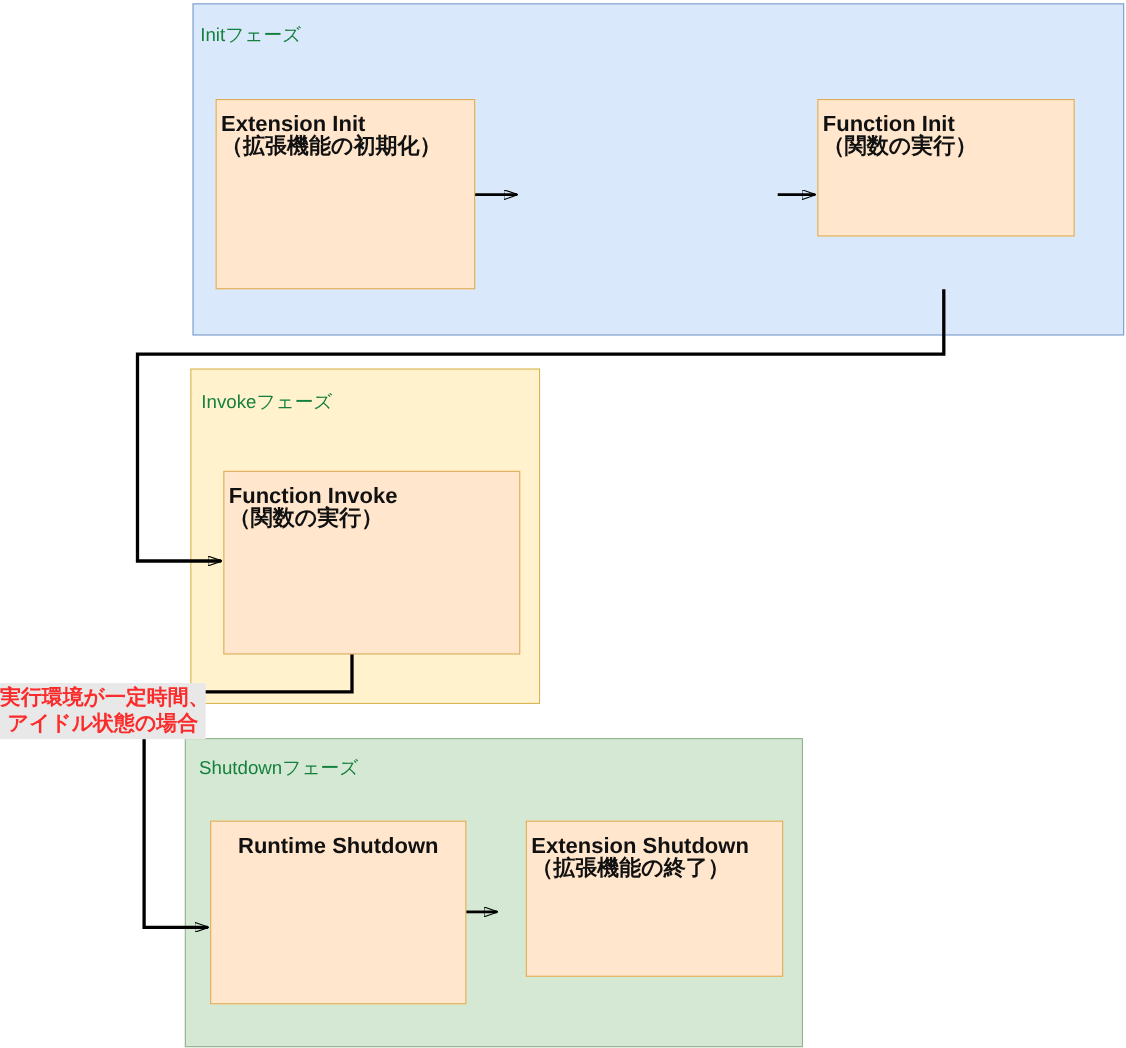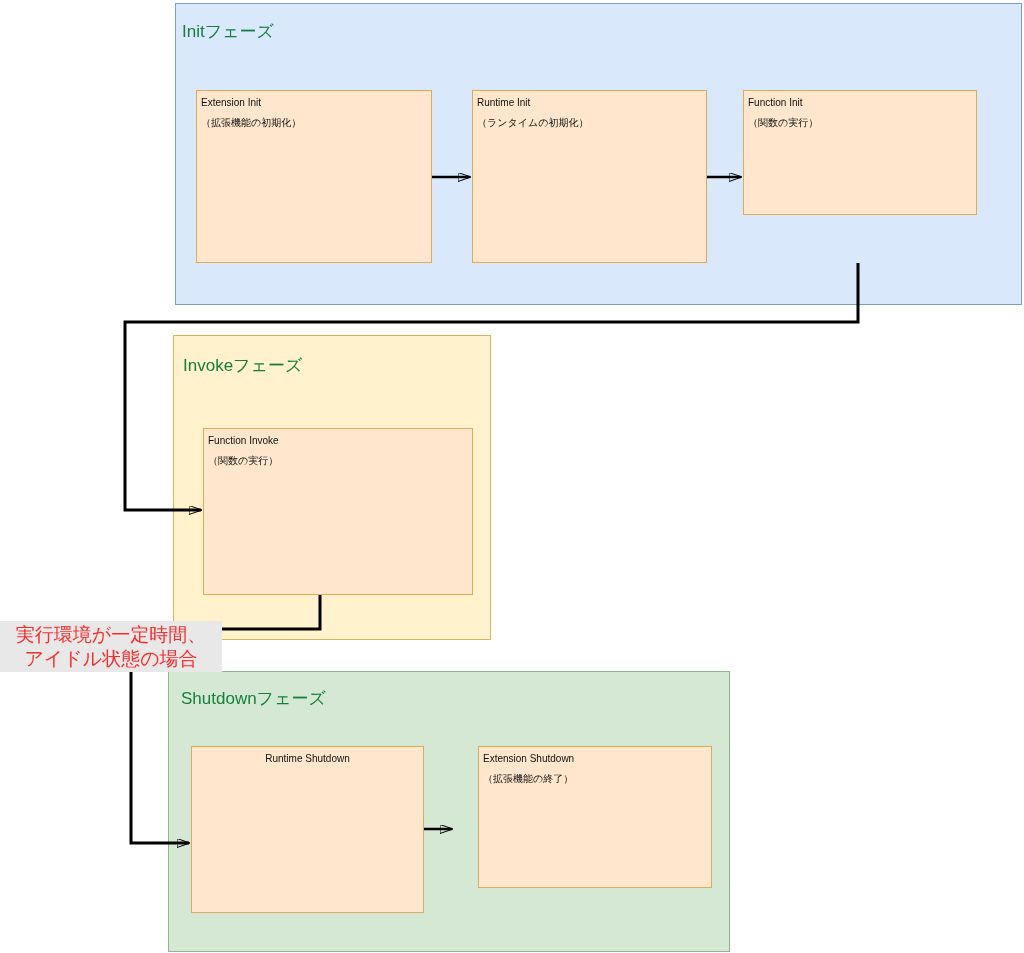--- a/index.html
+++ b/index.html
@@ -49,24 +49,25 @@
   }
   .phase.init .phase-label { left: 6px; top: 17px; }
   .phase.invoke .phase-label { left: 9px; top: 19px; }
   .phase.shutdown .phase-label { left: 12px; top: 16px; }
 
   .task-box {
     position: absolute;
     box-sizing: border-box;
     background: var(--task-fill, #ffe6cc);
     border: 1px solid var(--task-border, #ddad55);
-    padding: 2px 4px;
-    font-size: 10px;
+    padding: 12px 4px;
+    font-size: 20px;
     line-height: 20px;
     color: #111111;
+    font-weight: bold;
   }
   .task-title { white-space: nowrap; }
   .task-subtitle { white-space: nowrap; }
 
   
   .box-extension-init  { left: 196px; top: 90px; width: 236px; height: 173px; }
   .box-runtime-init    { left: 472px; top: 90px; width: 235px; height: 173px; }
   .box-function-init   { left: 743px; top: 90px; width: 234px; height: 125px; }
   
   .box-function-invoke { left: 203px; top: 428px; width: 270px; height: 167px; }
@@ -84,25 +85,25 @@
   }
   svg.connector-layer path,
   svg.connector-layer line {
     stroke: var(--connector, #000000);
     fill: none;
   }
 
   .annotation {
     position: absolute;
     left: 0; top: 621px;
-    width: 222px; height: 51px;
+    width: 187px; height: 51px;
     background: var(--annotation-bg, #e8e8e8);
     color: var(--annotation-text, #fb2b2b);
     font-size: 19px;
-    font-weight: normal;
+    font-weight: bold;
     line-height: 24px;
     text-align: center;
     z-index: 10;
     display: flex;
     flex-direction: column;
     justify-content: center;
   }
   .annotation div { white-space: nowrap; }
 </style>
 </head>
@@ -120,24 +121,20 @@
 
   <div class="phase shutdown">
     <span class="phase-label">Shutdownフェーズ</span>
   </div>
 
   <div class="task-box box-extension-init">
     <div class="task-title">Extension Init</div>
     <div class="task-subtitle">（拡張機能の初期化）</div>
   </div>
 
-  <div class="task-box box-runtime-init">
-    <div class="task-title">Runtime Init</div>
-    <div class="task-subtitle">（ランタイムの初期化）</div>
-  </div>
 
   <div class="task-box box-function-init">
     <div class="task-title">Function Init</div>
     <div class="task-subtitle">（関数の実行）</div>
   </div>
 
   <div class="task-box box-function-invoke">
     <div class="task-title">Function Invoke</div>
     <div class="task-subtitle">（関数の実行）</div>
   </div>

